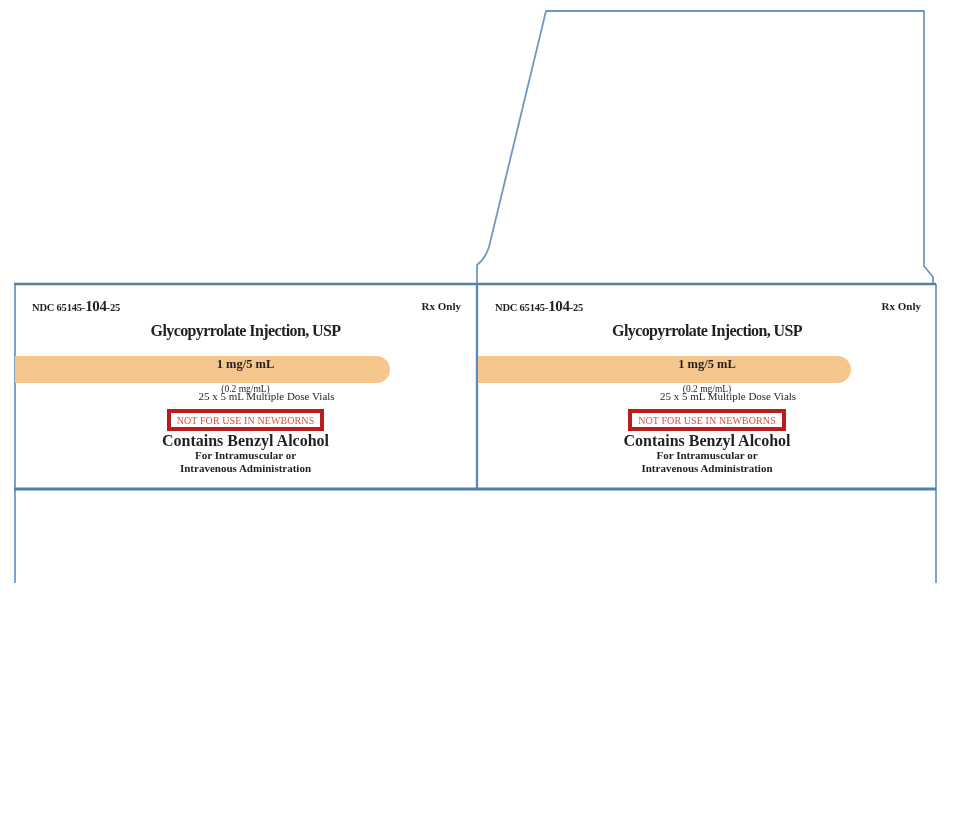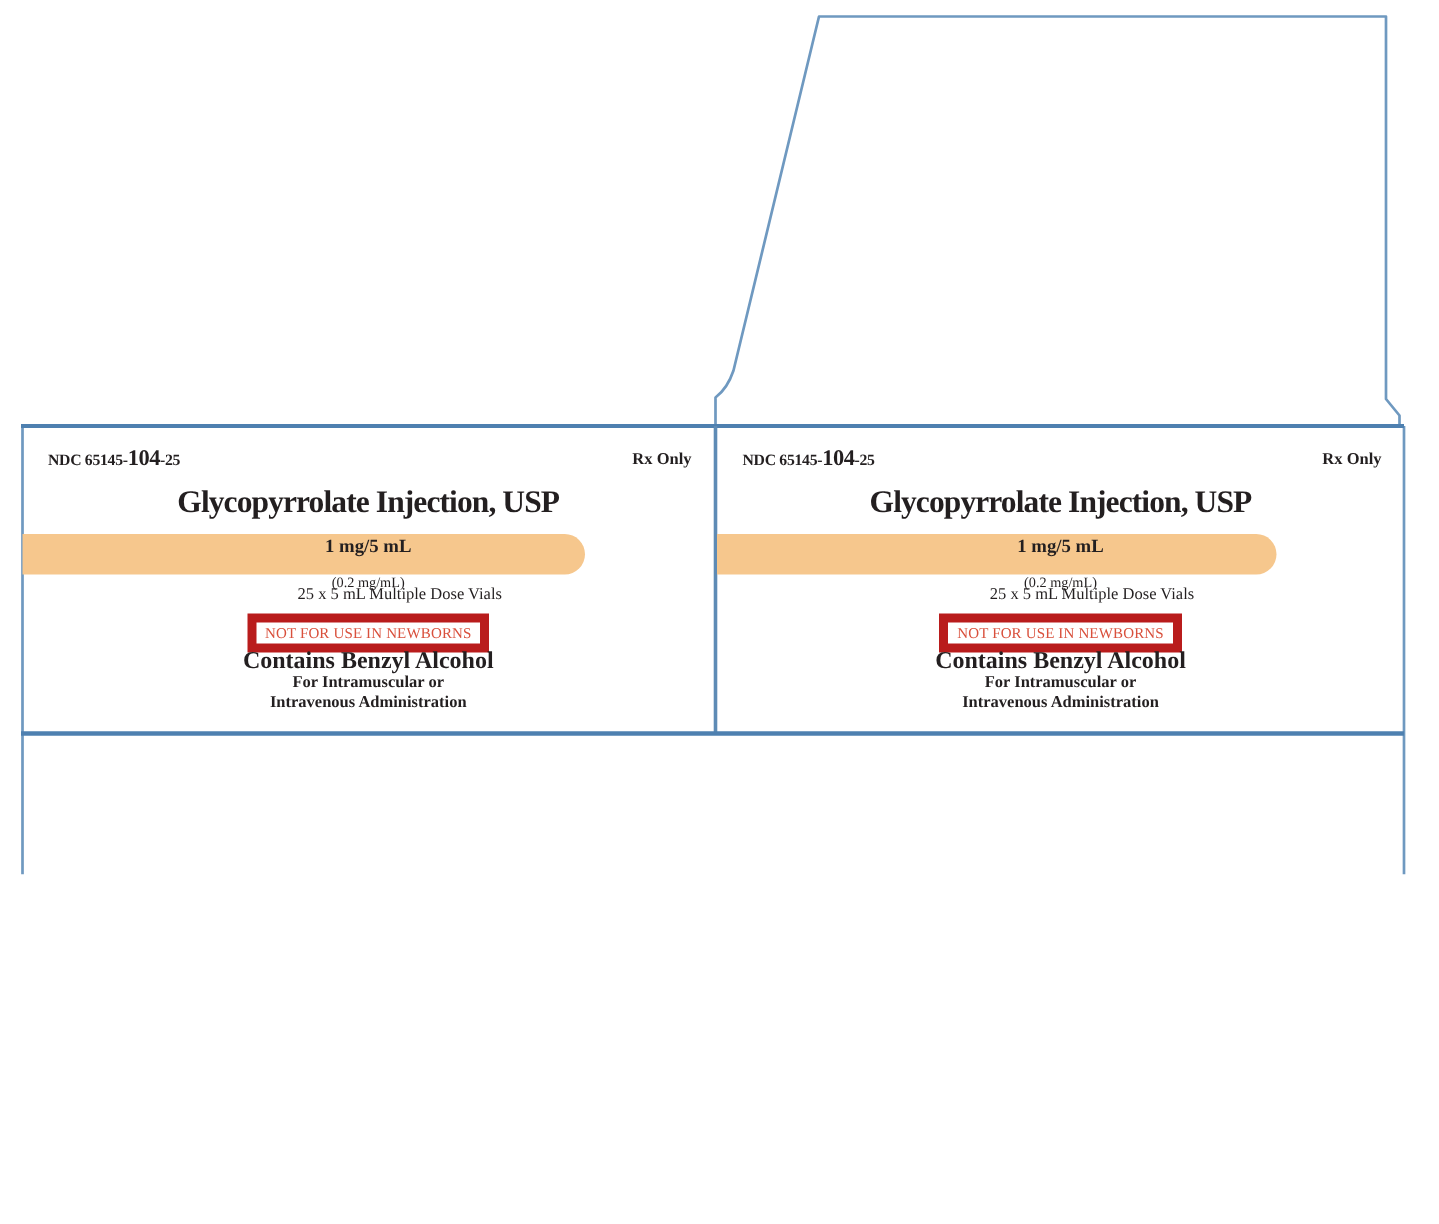--- a/index.html
+++ b/index.html
@@ -19,42 +19,42 @@
   .panel.right{left:478px;width:458px;}
 
   .ndc{position:absolute;top:13px;left:17px;font-weight:bold;white-space:nowrap;}
   .ndc .sm{font-size:10.5px;letter-spacing:-0.2px;}
   .ndc .lg{font-size:15px;letter-spacing:-0.3px;}
 
   .rx{position:absolute;top:16px;right:15px;font-size:11px;font-weight:bold;}
 
   .title{
     position:absolute;top:38px;left:0;width:100%;
-    text-align:center;font-size:21px;font-weight:bold;letter-spacing:-0.6px;
+    text-align:center;font-size:16px;font-weight:bold;letter-spacing:-0.6px;
     white-space:nowrap;
   }
 
   .band{
     position:absolute;top:72px;left:0;width:81.4%;height:27px;
     background:#F6C78D;
     border-radius:0 13.5px 13.5px 0;
   }
   .band-text{
     position:absolute;top:73px;left:0;width:100%;
     text-align:center;line-height:1;
   }
   .strength{font-size:12.5px;font-weight:bold;padding-top:1px;}
   .concentration{font-size:9.5px;margin-top:14px;}
 
   .pack{position:absolute;top:106px;left:0;width:100%;text-align:center;font-size:11px;padding-left:21px;}
 
   .warn-wrap{position:absolute;top:125px;left:0;width:100%;text-align:center;}
   .warn-box{
     display:inline-block;
-    border:6px solid #b91c1c;color:#D9503C;
+    border:4px solid #b91c1c;color:#D9503C;
     font-size:10px;letter-spacing:0.1px;
     padding:2px 6px 1px 6px;line-height:1.1;
   }
 
   .contains{position:absolute;top:148px;left:0;width:100%;text-align:center;
     font-size:16px;font-weight:bold;}
 
   .route{position:absolute;top:165px;left:0;width:100%;text-align:center;
     font-size:11px;font-weight:bold;line-height:1.18;}
 

